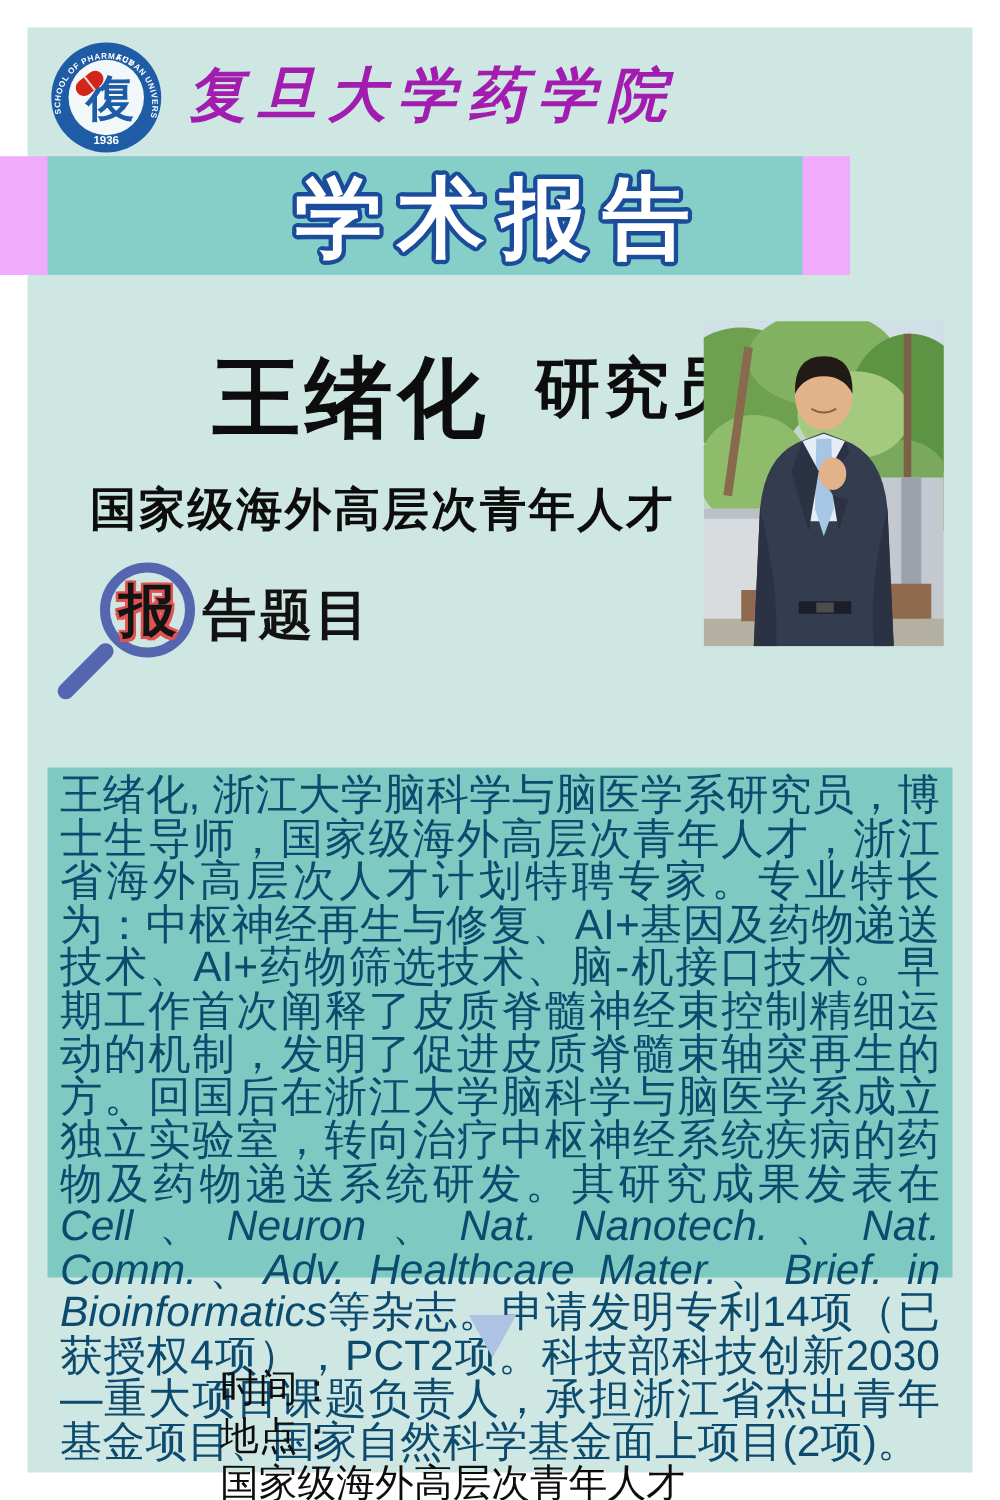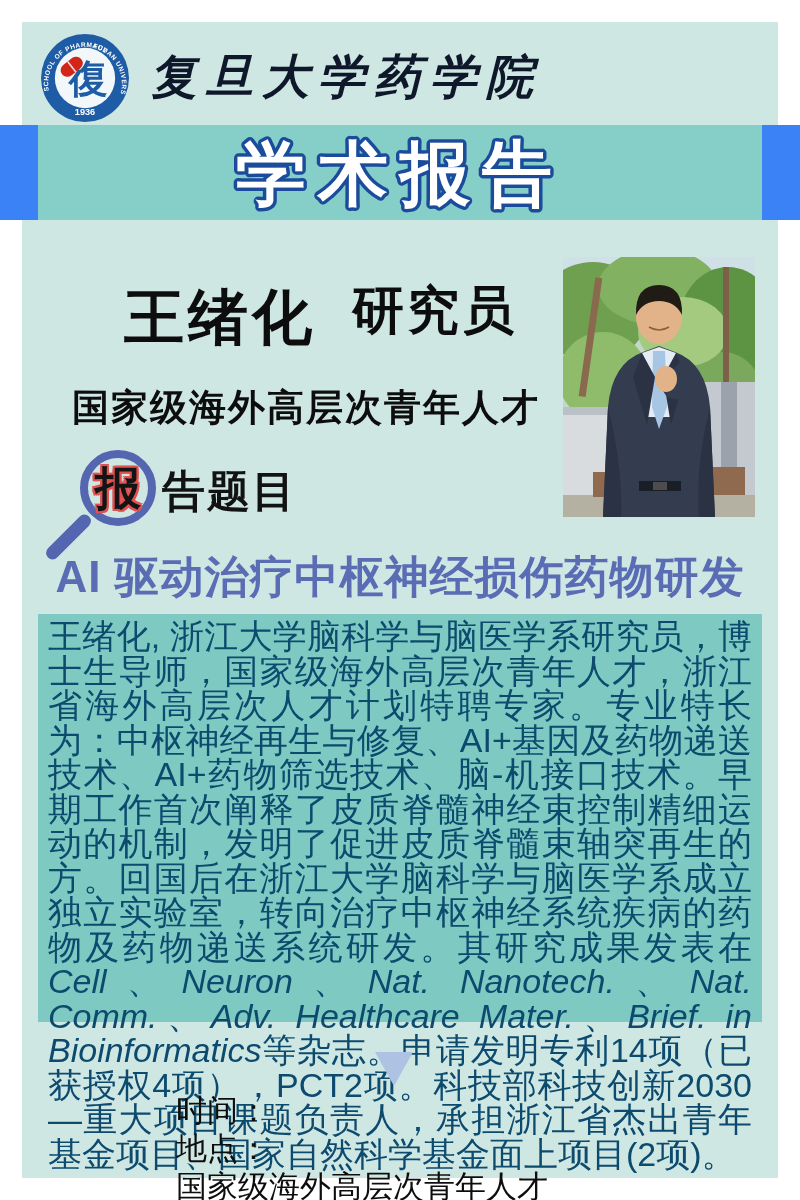--- a/index.html
+++ b/index.html
@@ -12,38 +12,38 @@
   .canvas{
     position:absolute; left:22px; top:22px; width:756px; height:1156px;
     background:#cfe7e3;
   }
   
   .seal{ position:absolute; left:40px; top:33px; width:90px; height:90px; }
   .org-name{
     position:absolute; left:150px; top:48px; width:420px;
     font-family:"DejaVu Serif","Liberation Serif",serif;
     font-style:italic; font-weight:700; font-size:47px; line-height:58px;
-    letter-spacing:9px; color:#0f172a; white-space:nowrap;
+    letter-spacing:9px; color:#a21caf; white-space:nowrap;
   }
   
-  .banner{ position:absolute; left:0; top:125px; width:800px; height:95px; background:#3b82f6; }
+  .banner{ position:absolute; left:0; top:125px; width:680px; height:95px; background:#f0abfc; }
   .banner-core{ position:absolute; left:38px; right:38px; top:0; bottom:0; background:#86cec8; }
   .banner-svg{ position:absolute; left:0; top:0; width:800px; height:95px; }
   .banner-svg text{
     font-family:"Liberation Sans","DejaVu Sans",sans-serif;
     font-weight:bold; font-size:70px; letter-spacing:12px;
     fill:#ffffff; stroke:#1b4c9c; stroke-width:7px;
     paint-order:stroke; stroke-linejoin:round;
   }
   
   .speaker-line{
     position:absolute; left:124px; top:276px;
     display:flex; align-items:flex-end; gap:36px; color:#0d0d0d;
   }
-  .speaker-name{ font-size:60px; font-weight:bold; line-height:72px; letter-spacing:4px;}
+  .speaker-name{ font-size:70px; font-weight:bold; line-height:72px; letter-spacing:4px;margin-left:46px;}
   .speaker-title{ font-size:52px; font-weight:bold; margin-bottom:8px; letter-spacing:3px;}
   .affiliation{
     position:absolute; left:72px; top:383px; font-size:37px; font-weight:600;
     letter-spacing:2px; color:#0d0d0d; white-space:nowrap;
   }
   .photo{ position:absolute; left:563px; top:257px; width:192px; height:260px; }
   
   .glass-circle{
     position:absolute; left:80px; top:450px; width:60px; height:60px;
     border:8px solid #5566b0; border-radius:50%; background:transparent;
@@ -162,21 +162,20 @@
     <path d="M73,58 Q72,28 96,28 Q120,28 119,58 Q112,44 96,44 Q80,44 73,58 Z" fill="#211b16"></path>
     <path d="M86,70 Q96,76 106,70" stroke="#8a5f3e" stroke-width="1.6" fill="none"></path>
   </svg>
 
   <div class="glass-circle">
     <span class="glass-char">报</span>
   </div>
   <div class="glass-handle"></div>
   <div class="section-rest">告题目</div>
 
-  <div class="talk-title">AI 驱动治疗中枢神经损伤药物研发</div>
 
   <div class="bio"><span>王绪化, 浙江大学脑科学与脑医学系研究员，博士生导师，国家级海外高层次青年人才，浙江省海外高层次人才计划特聘专家。专业特长为：中枢神经再生与修复、AI+基因及药物递送技术、AI+药物筛选技术、脑-机接口技术。早期工作首次阐释了皮质脊髓神经束控制精细运动的机制，发明了促进皮质脊髓束轴突再生的方。回国后在浙江大学脑科学与脑医学系成立独立实验室，转向治疗中枢神经系统疾病的药物及药物递送系统研发。其研究成果发表在</span><span class="it">Cell</span><span>、</span><span class="it">Neuron</span><span>、</span><span class="it">Nat. Nanotech.</span><span>、</span><span class="it">Nat. Comm.</span><span>、</span><span class="it">Adv. Healthcare Mater.</span><span>、</span><span class="it">Brief. in Bioinformatics</span><span>等杂志。申请发明专利14项（已获授权4项），PCT2项。科技部科技创新2030—重大项目课题负责人，承担浙江省杰出青年基金项目、国家自然科学基金面上项目(2项)。</span></div>
 
   <div class="down-arrow"></div>
   <div class="footer">
     <div class="footer-row">
       <span>时间：</span>
     </div>
     <div class="footer-row">
       <span>地点：</span>

